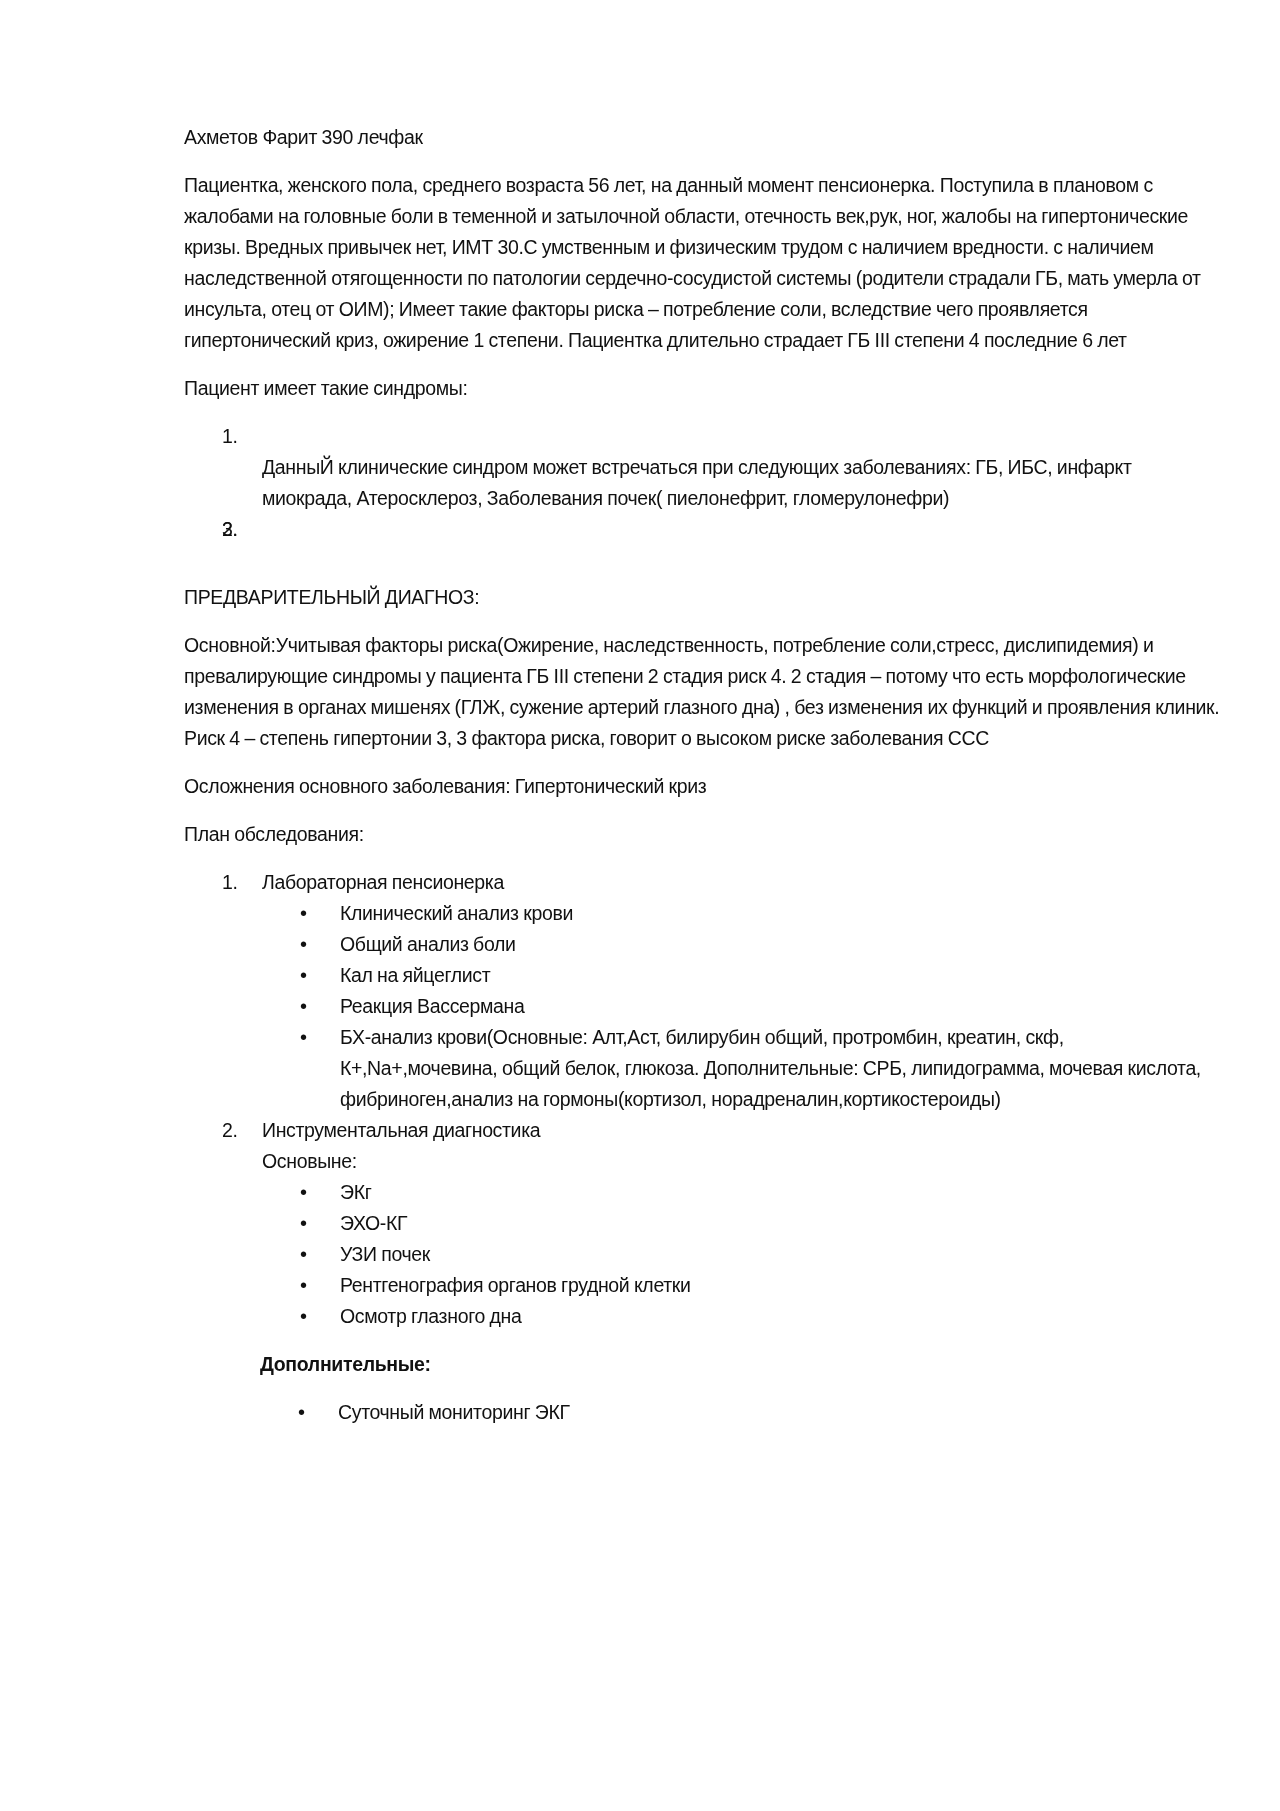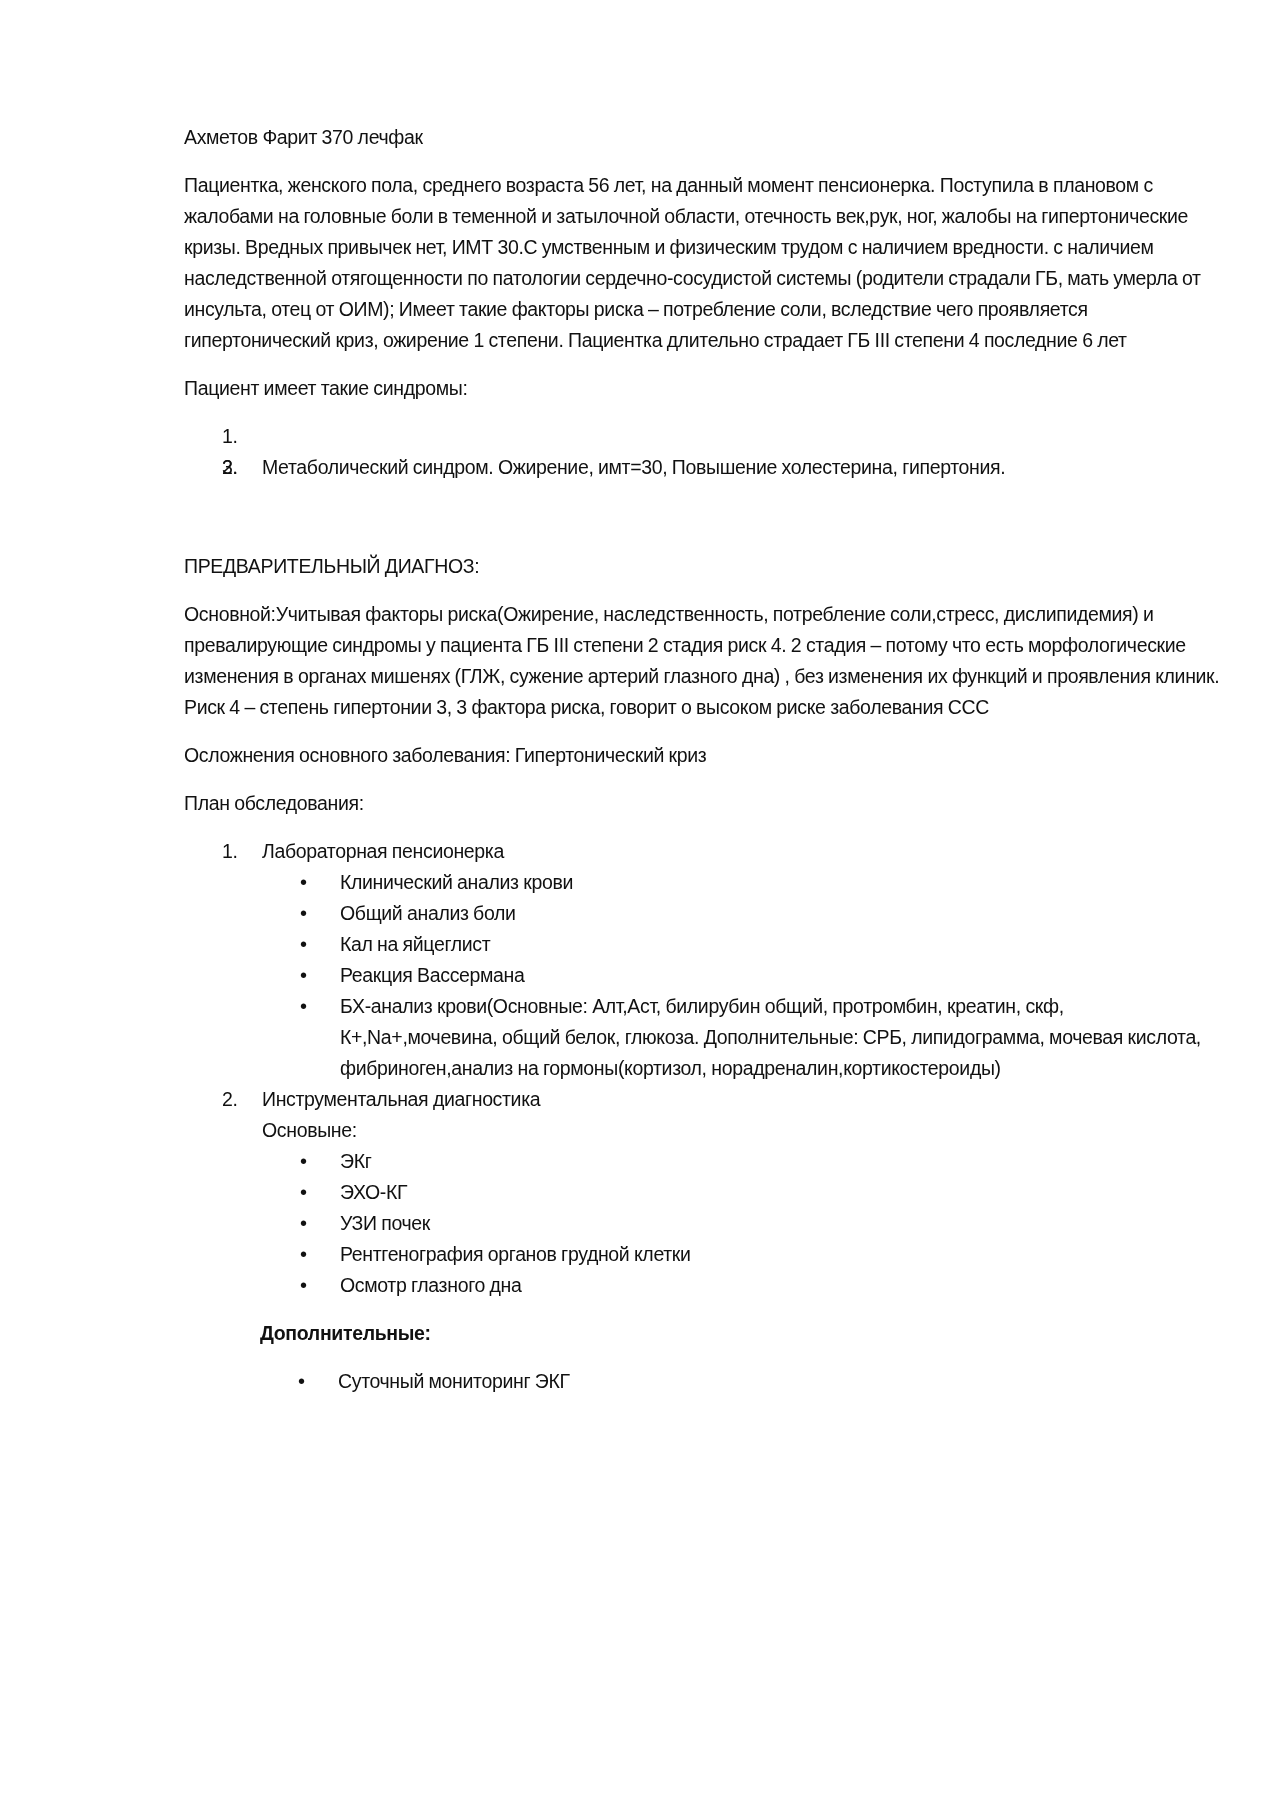--- a/index.html
+++ b/index.html
@@ -56,35 +56,35 @@
     .extra-head { margin: 17px 0 17px 76px; font-weight: bold; }
     .extra-list { margin-left: 0; }
     .extra-list li { padding-left: 154px !important; }
     .extra-list li .dot { left: 114px !important; }
   </style>
 </head>
 <body>
 
 <div class="page">
 
-  <p>Ахметов Фарит 370 лечфак</p>
+  <p>Ахметов Фарит 390 лечфак</p>
   <p>Пациентка, женского пола, среднего возраста 56 лет, на данный момент пенсионерка. Поступила в плановом с жалобами на головные боли в теменной и затылочной области, отечность век,рук, ног, жалобы на гипертонические кризы. Вредных привычек нет, ИМТ 30.С умственным и физическим трудом с наличием вредности. с наличием наследственной отягощенности по патологии сердечно-сосудистой системы (родители страдали ГБ,  мать умерла от инсульта, отец от ОИМ); Имеет такие  факторы риска – потребление соли, вследствие чего проявляется гипертонический криз, ожирение 1 степени. Пациентка длительно страдает ГБ III степени 4 последние 6 лет</p>
   <p>Пациент имеет такие синдромы:</p>
 
   <ol class="syndromes">
     <li class="num-item">
       <span class="num">1.</span>
       <br>
+      <span>ДанныЙ клинические синдром может встречаться при следующих заболеваниях: ГБ, ИБС, инфаркт миокрада, Атеросклероз, Заболевания почек( пиелонефрит, гломерулонефри)</span>
     </li>
     <li class="num-item">
       <span class="num">2.</span>
     </li>
     <li class="num-item">
       <span class="num">3.</span>
-      <span>Метаболический синдром. Ожирение, имт=30, Повышение холестерина, гипертония.</span>
     </li>
   </ol>
 
   <div class="gap-large"></div>
 
   <p>ПРЕДВАРИТЕЛЬНЫЙ ДИАГНОЗ:</p>
   <p>Основной:Учитывая факторы риска(Ожирение, наследственность, потребление соли,стресс, дислипидемия) и превалирующие синдромы  у пациента ГБ III степени 2 стадия риск 4. 2 стадия – потому что есть морфологические изменения в органах мишенях (ГЛЖ, сужение артерий глазного дна) , без изменения их функций и проявления клиник. Риск 4 – степень гипертонии 3, 3 фактора риска, говорит о высоком риске заболевания ССС</p>
   <p>Осложнения основного заболевания: Гипертонический  криз</p>
   <p>План обследования:</p>
 

